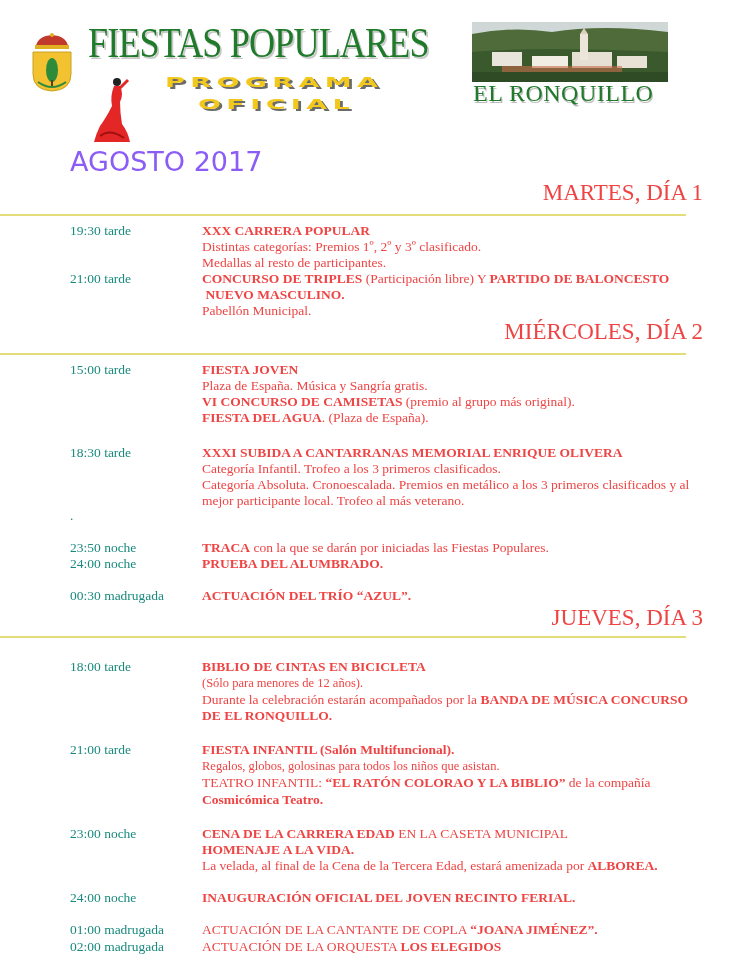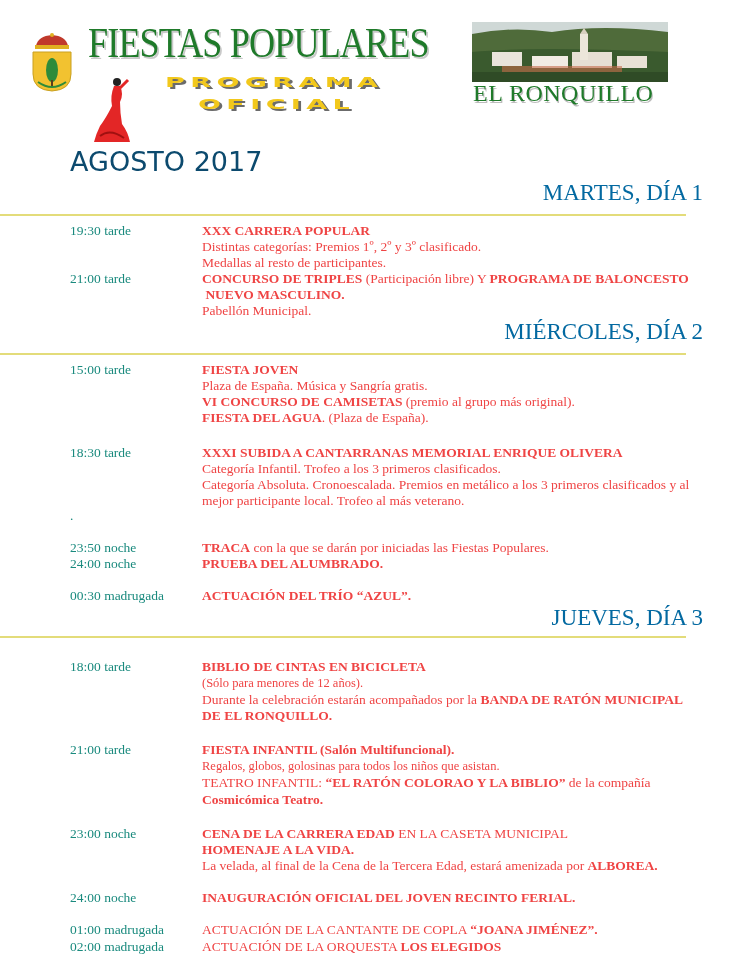--- a/index.html
+++ b/index.html
@@ -8,23 +8,23 @@
 
   
   .crest { left:30px; top:32px; width:44px; height:60px; }
   .title-main { left:88px; top:22px; font-family:"Liberation Serif", serif; font-size:42px; color:#1f7a2a; letter-spacing:-1px; transform:scaleX(0.86); transform-origin:left top; text-shadow:2px 2px 0 #c9c9c9; white-space:nowrap; line-height:1; }
   .prog { left:165px; top:75px; font-family:"DejaVu Sans", sans-serif; font-weight:900; color:#f2c81c; font-size:20px; letter-spacing:4px; transform:scaleX(1.35) scaleY(0.72); transform-origin:left top; text-shadow:2px 2px 0 #6b6b6b; white-space:nowrap; line-height:1; }
   .ofi { left:198px; top:97px; font-family:"DejaVu Sans", sans-serif; font-weight:900; color:#f2c81c; font-size:20px; letter-spacing:4px; transform:scaleX(1.35) scaleY(0.72); transform-origin:left top; text-shadow:2px 2px 0 #6b6b6b; white-space:nowrap; line-height:1; }
   .dancer { left:90px; top:76px; width:48px; height:68px; }
   .photo { left:472px; top:22px; width:196px; height:60px; overflow:hidden; }
   .town { left:473px; top:80px; font-family:"Liberation Serif", serif; font-size:24px; color:#1f7a2a; text-shadow:1px 2px 0 #bdbdbd; white-space:nowrap; letter-spacing:0.5px; }
 
-  .month { left:70px; top:146px; font-family:"DejaVu Sans", sans-serif; font-size:27px; color:#0c4a6e; white-space:nowrap; }
+  .month { left:70px; top:146px; font-family:"DejaVu Sans", sans-serif; font-size:27px; color:#8b5cf6; white-space:nowrap; }
 
-  .day { right:35px; font-family:"Liberation Serif", serif; font-size:23px; color:#0369a1; white-space:nowrap; }
+  .day { right:35px; font-family:"Liberation Serif", serif; font-size:23px; color:#ef4444; white-space:nowrap; }
   .rule { left:0; width:686px; height:2px; background:#e3dc7a; }
 
   .time { left:70px; font-size:13.5px; color:#1a8a7e; white-space:nowrap; font-family:"Liberation Serif", serif;text-align:right; }
   .line { left:202px; font-size:13.5px; color:#ef4444; white-space:nowrap; font-family:"Liberation Serif", serif; }
   .line b { font-weight:bold; }
   .small { font-size:12.5px; }
 </style>
 </head>
 <body>
 
@@ -71,21 +71,21 @@
 
 <div class="abs day" style="top:180px">MARTES, DÍA 1</div>
 <div class="abs rule" style="top:214px"></div>
 
 <div class="abs time" style="top:223px">19:30 tarde</div>
 <div class="abs line" style="top:223px"><b>XXX CARRERA POPULAR</b></div>
 <div class="abs line" style="top:239px"><span>Distintas categorías: Premios 1º, 2º y 3º clasificado.</span></div>
 <div class="abs line" style="top:255px"><span>Medallas al resto de participantes.</span></div>
 
 <div class="abs time" style="top:271px">21:00 tarde</div>
-<div class="abs line" style="top:271px"><b>CONCURSO DE TRIPLES</b><span> (Participación libre) Y </span><b>PROGRAMA DE BALONCESTO</b></div>
+<div class="abs line" style="top:271px"><b>CONCURSO DE TRIPLES</b><span> (Participación libre) Y </span><b>PARTIDO DE BALONCESTO</b></div>
 <div class="abs line" style="top:287px"><b style="white-space:pre"> NUEVO MASCULINO.</b></div>
 <div class="abs line" style="top:303px"><span>Pabellón Municipal.</span></div>
 
 <div class="abs day" style="top:319px">MIÉRCOLES, DÍA 2</div>
 <div class="abs rule" style="top:353px"></div>
 
 <div class="abs time" style="top:362px">15:00 tarde</div>
 <div class="abs line" style="top:362px"><b>FIESTA JOVEN</b></div>
 <div class="abs line" style="top:378px"><span>Plaza de España. Música y Sangría gratis.</span></div>
 <div class="abs line" style="top:394px"><b>VI CONCURSO DE CAMISETAS</b><span> (premio al grupo más original).</span></div>
@@ -106,21 +106,21 @@
 
 <div class="abs time" style="top:588px">00:30 madrugada</div>
 <div class="abs line" style="top:588px"><b>ACTUACIÓN DEL TRÍO “AZUL”.</b></div>
 
 <div class="abs day" style="top:605px">JUEVES, DÍA 3</div>
 <div class="abs rule" style="top:636px"></div>
 
 <div class="abs time" style="top:659px">18:00 tarde</div>
 <div class="abs line" style="top:659px"><b>BIBLIO DE CINTAS EN BICICLETA</b></div>
 <div class="abs line small" style="top:676px"><span>(Sólo para menores de 12 años).</span></div>
-<div class="abs line" style="top:692px"><span>Durante la celebración estarán acompañados por la </span><b>BANDA DE RATÓN MUNICIPAL</b></div>
+<div class="abs line" style="top:692px"><span>Durante la celebración estarán acompañados por la </span><b>BANDA DE MÚSICA CONCURSO</b></div>
 <div class="abs line" style="top:708px"><b>DE EL RONQUILLO.</b></div>
 
 <div class="abs time" style="top:742px">21:00 tarde</div>
 <div class="abs line" style="top:742px"><b>FIESTA INFANTIL (Salón Multifuncional).</b></div>
 <div class="abs line small" style="top:759px"><span>Regalos, globos, golosinas para todos los niños que asistan.</span></div>
 <div class="abs line" style="top:775px"><span>TEATRO INFANTIL: </span><b>“EL RATÓN COLORAO Y LA BIBLIO”</b><span> de la compañía</span></div>
 <div class="abs line" style="top:792px"><b>Cosmicómica Teatro.</b></div>
 
 <div class="abs time" style="top:826px">23:00 noche</div>
 <div class="abs line" style="top:826px"><b>CENA DE LA CARRERA EDAD</b><span> EN LA CASETA MUNICIPAL</span></div>

